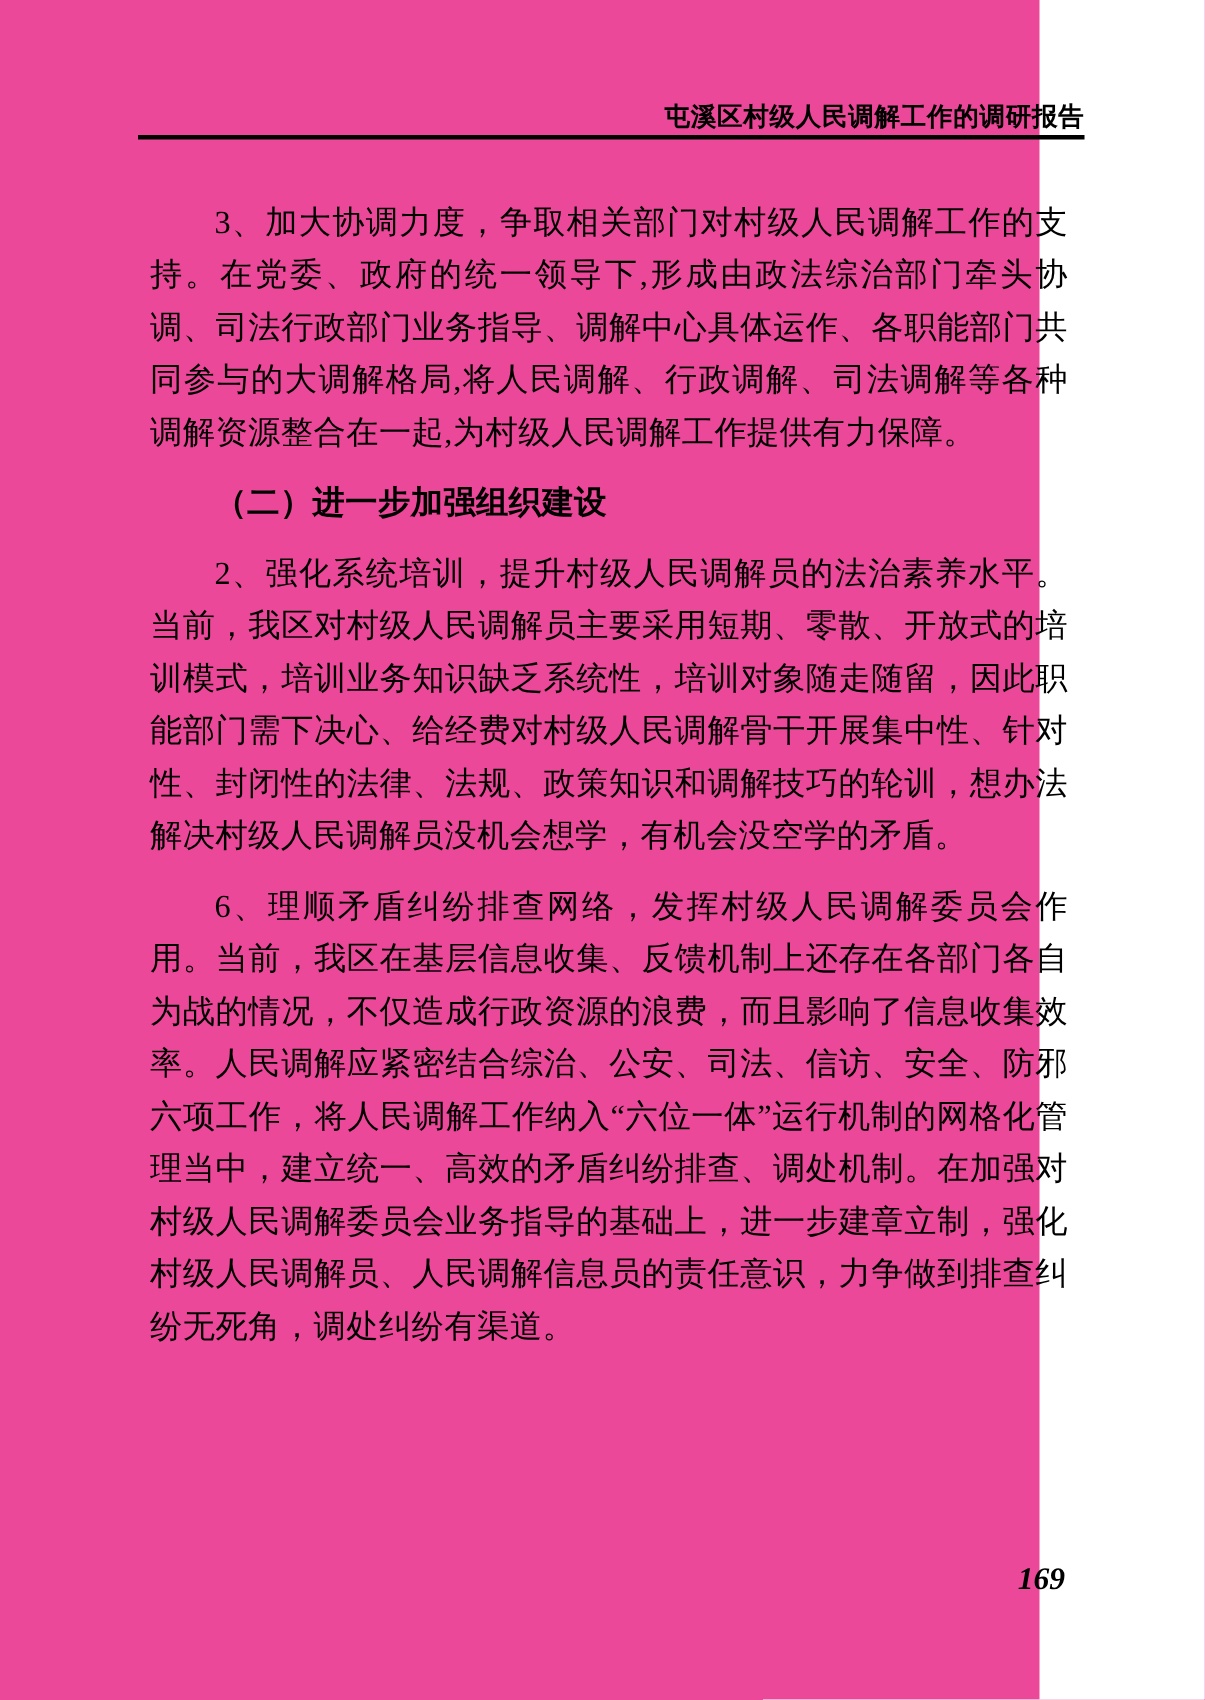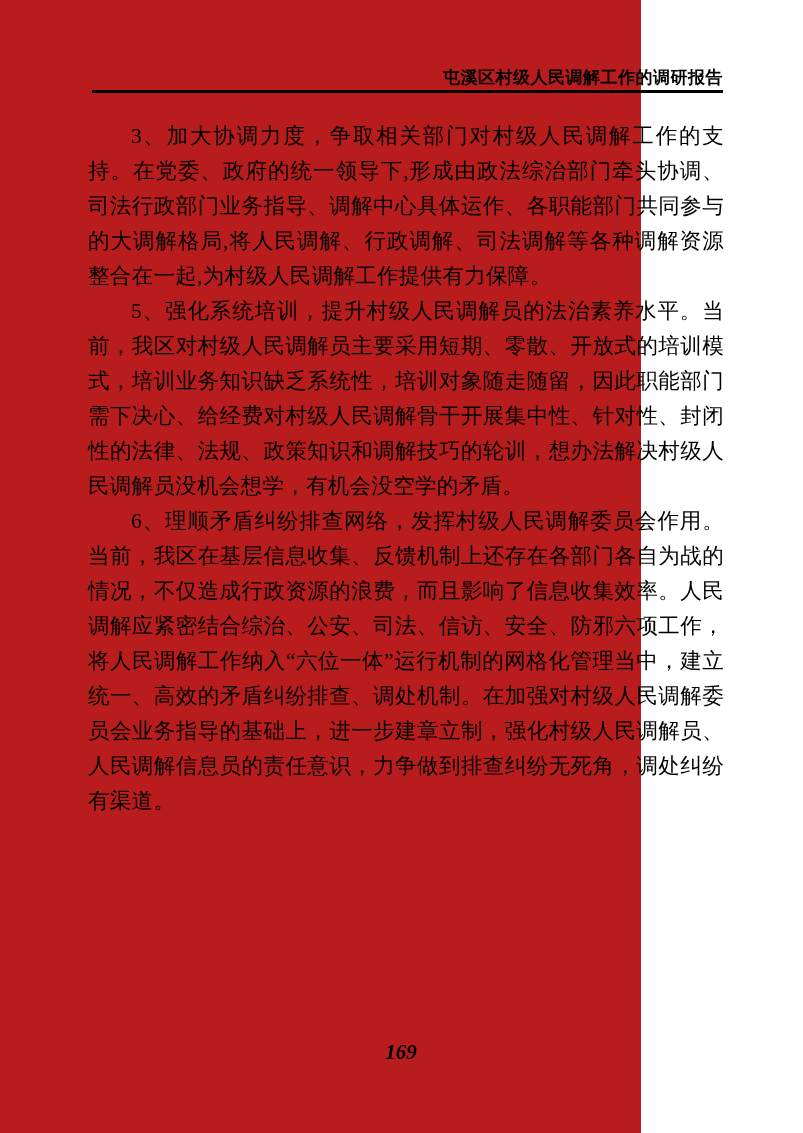--- a/index.html
+++ b/index.html
@@ -4,23 +4,23 @@
 <style>
   * { margin: 0; padding: 0; box-sizing: border-box; }
   html, body {
     width: 803px;
     height: 1133px;
     background: #ffffff;
     overflow: hidden;
   }
   .page {
     position: relative;
-    width: 641px;
+    width: 693px;
     height: 1133px;
-    background: #b91c1c;
+    background: #ec4899;
     font-family: "Liberation Serif", "DejaVu Serif", serif;
     color: #000000;
   }
   .running-header {
     position: absolute;
     top: 66px;
     left: 92px;
     width: 631px;
     text-align: right;
     font-size: 17px;
@@ -43,48 +43,49 @@
     left: 88px;
     width: 636px;
     font-size: 21.5px;
     line-height: 35px;
     text-align: justify;
     text-justify: inter-ideograph;
     letter-spacing: 0.3px;
     color: #000000;
   }
   .doc-body p {
-    margin: 0;
+    margin: 12px;
     text-indent: 2em;
   }
   .doc-body p.section-heading {
     font-weight: bold;
   }
   .page-number {
     position: absolute;
     top: 1040px;
     left: 92px;
     width: 618px;
-    text-align: center;
+    text-align: right;
     font-size: 21px;
     font-weight: bold;
     font-style: italic;
     color: #000000;
   }
 </style>
 </head>
 <body>
 
 <div class="page">
 
   <div class="running-header">屯溪区村级人民调解工作的调研报告</div>
 
   <div class="header-rule"></div>
 
   <div class="doc-body">
     <p>3、加大协调力度，争取相关部门对村级人民调解工作的支持。在党委、政府的统一领导下,形成由政法综治部门牵头协调、司法行政部门业务指导、调解中心具体运作、各职能部门共同参与的大调解格局,将人民调解、行政调解、司法调解等各种调解资源整合在一起,为村级人民调解工作提供有力保障。</p>
-    <p>5、强化系统培训，提升村级人民调解员的法治素养水平。当前，我区对村级人民调解员主要采用短期、零散、开放式的培训模式，培训业务知识缺乏系统性，培训对象随走随留，因此职能部门需下决心、给经费对村级人民调解骨干开展集中性、针对性、封闭性的法律、法规、政策知识和调解技巧的轮训，想办法解决村级人民调解员没机会想学，有机会没空学的矛盾。</p>
+    <p class="section-heading">（二）进一步加强组织建设</p>
+    <p>2、强化系统培训，提升村级人民调解员的法治素养水平。当前，我区对村级人民调解员主要采用短期、零散、开放式的培训模式，培训业务知识缺乏系统性，培训对象随走随留，因此职能部门需下决心、给经费对村级人民调解骨干开展集中性、针对性、封闭性的法律、法规、政策知识和调解技巧的轮训，想办法解决村级人民调解员没机会想学，有机会没空学的矛盾。</p>
     <p>6、理顺矛盾纠纷排查网络，发挥村级人民调解委员会作用。当前，我区在基层信息收集、反馈机制上还存在各部门各自为战的情况，不仅造成行政资源的浪费，而且影响了信息收集效率。人民调解应紧密结合综治、公安、司法、信访、安全、防邪六项工作，将人民调解工作纳入“六位一体”运行机制的网格化管理当中，建立统一、高效的矛盾纠纷排查、调处机制。在加强对村级人民调解委员会业务指导的基础上，进一步建章立制，强化村级人民调解员、人民调解信息员的责任意识，力争做到排查纠纷无死角，调处纠纷有渠道。</p>
   </div>
 
   <div class="page-number">169</div>
 
 </div>
 
 </body></html>

